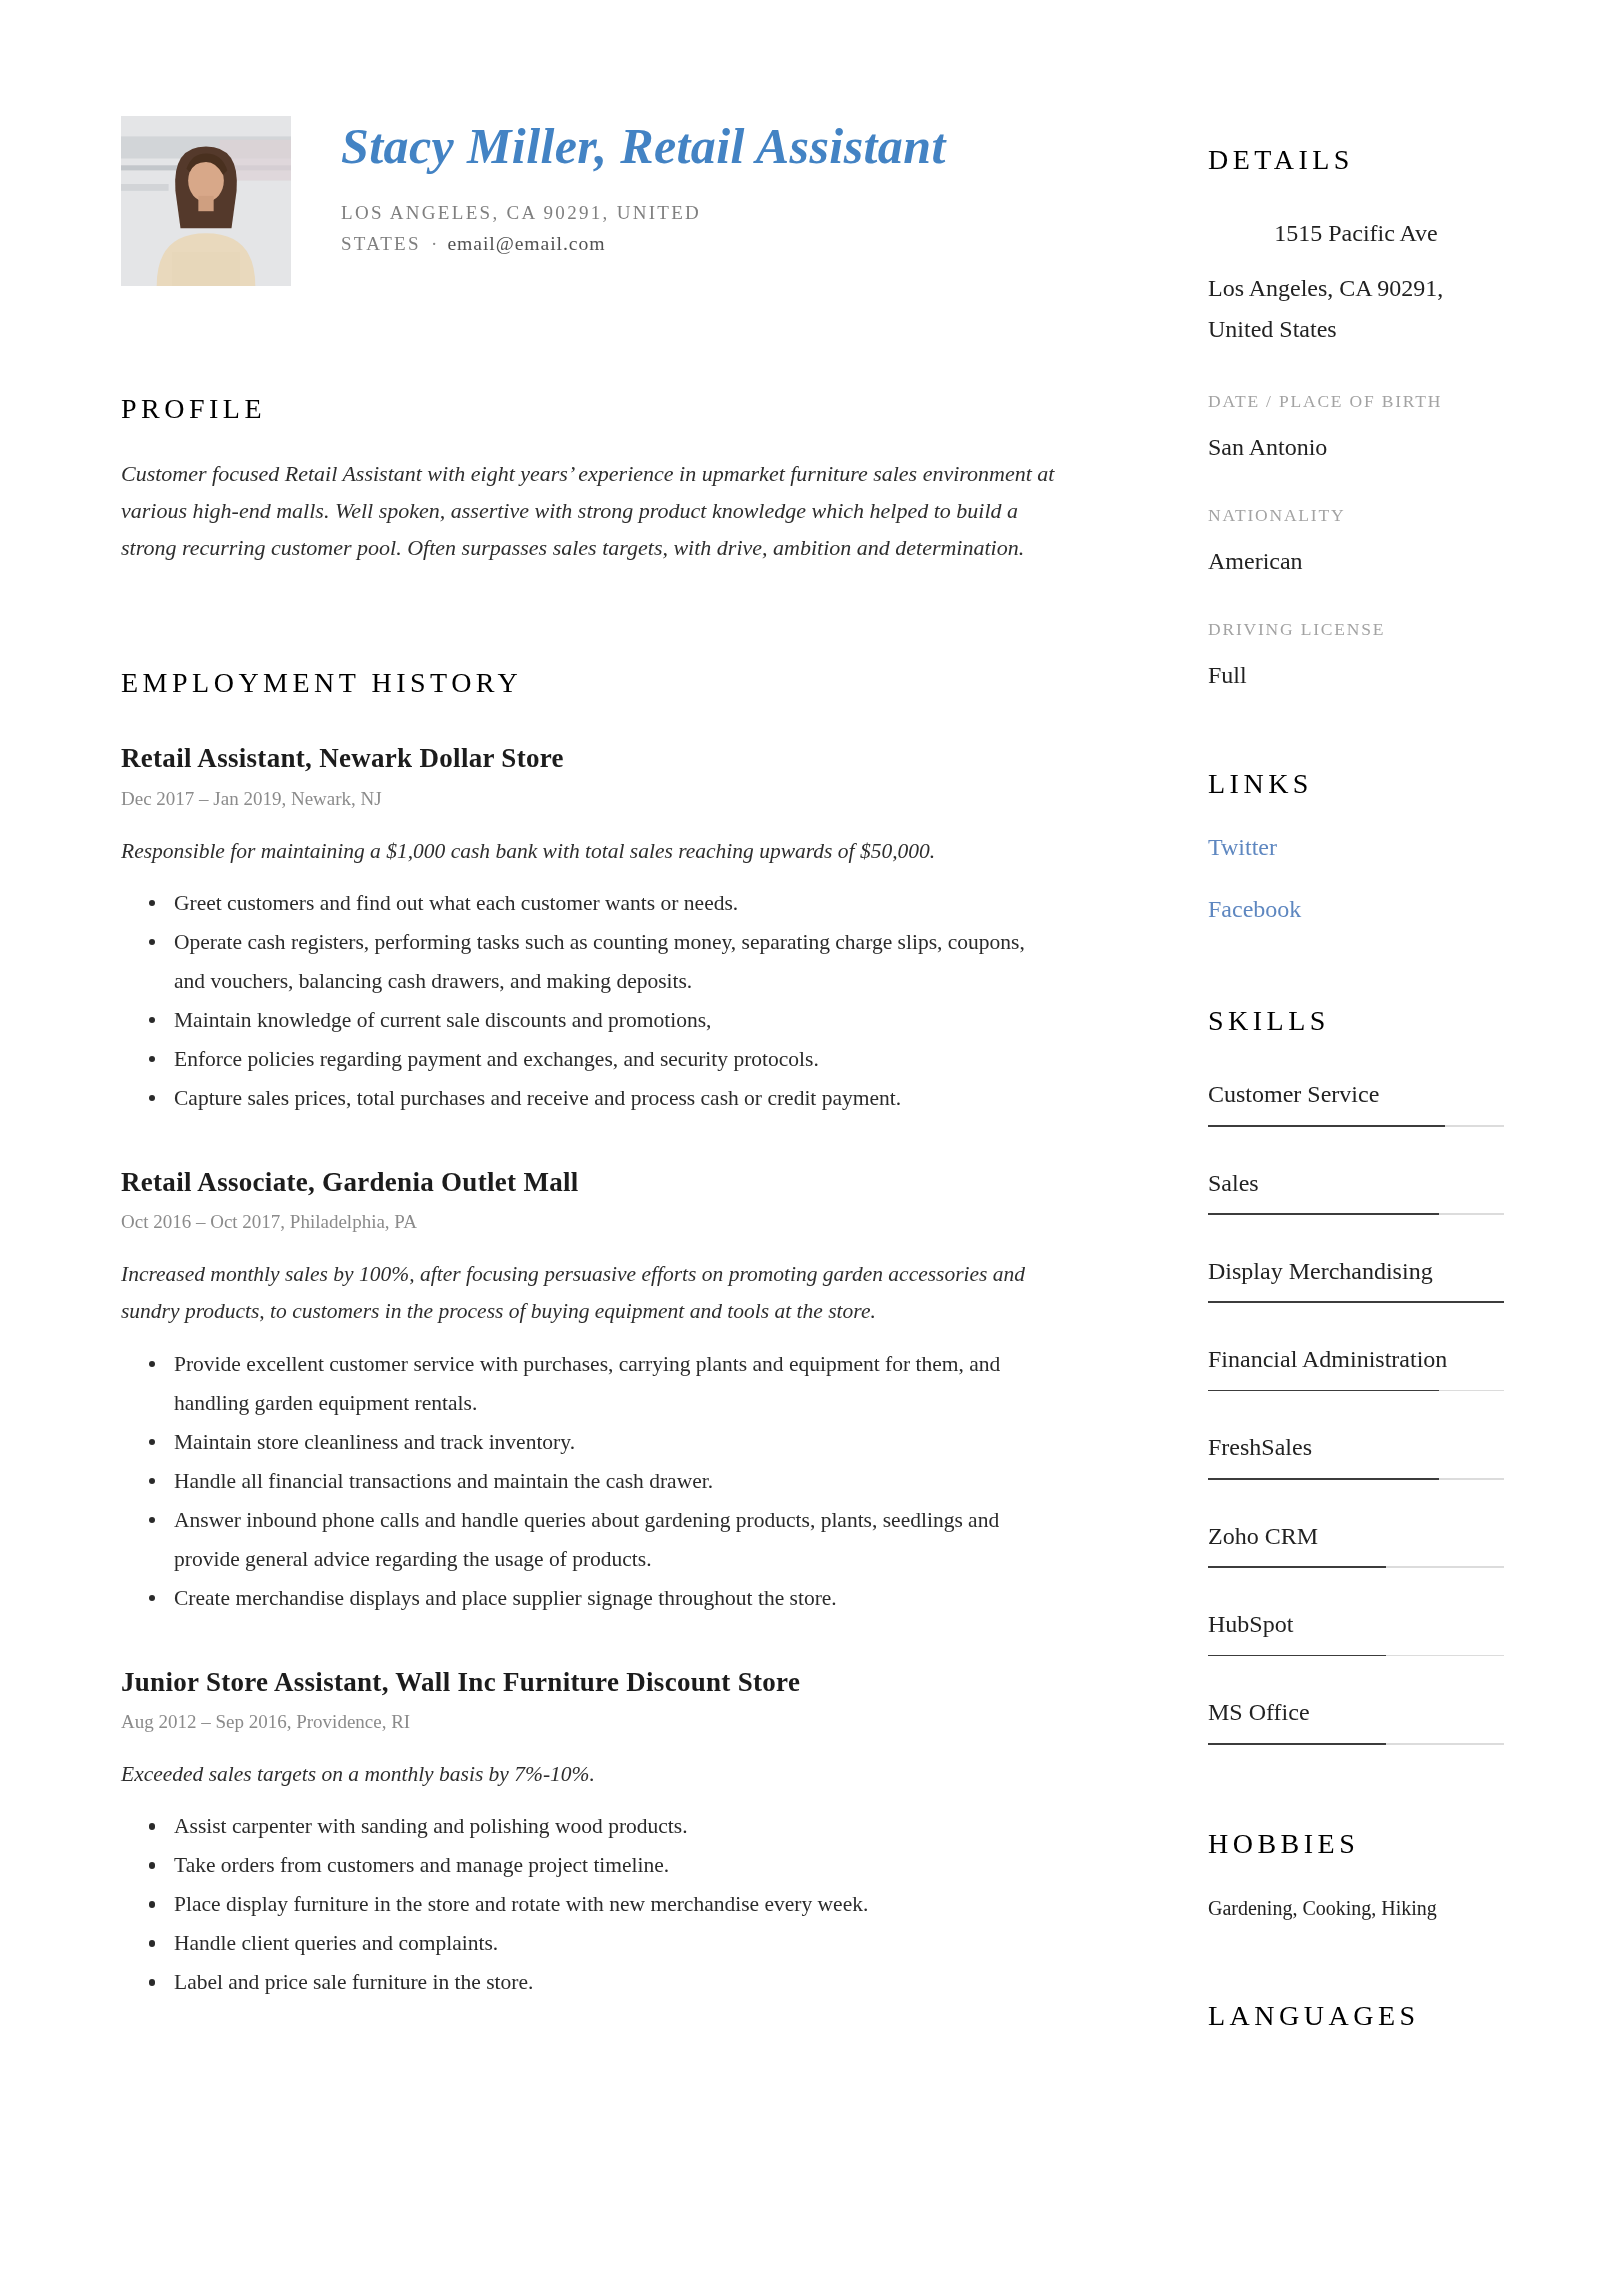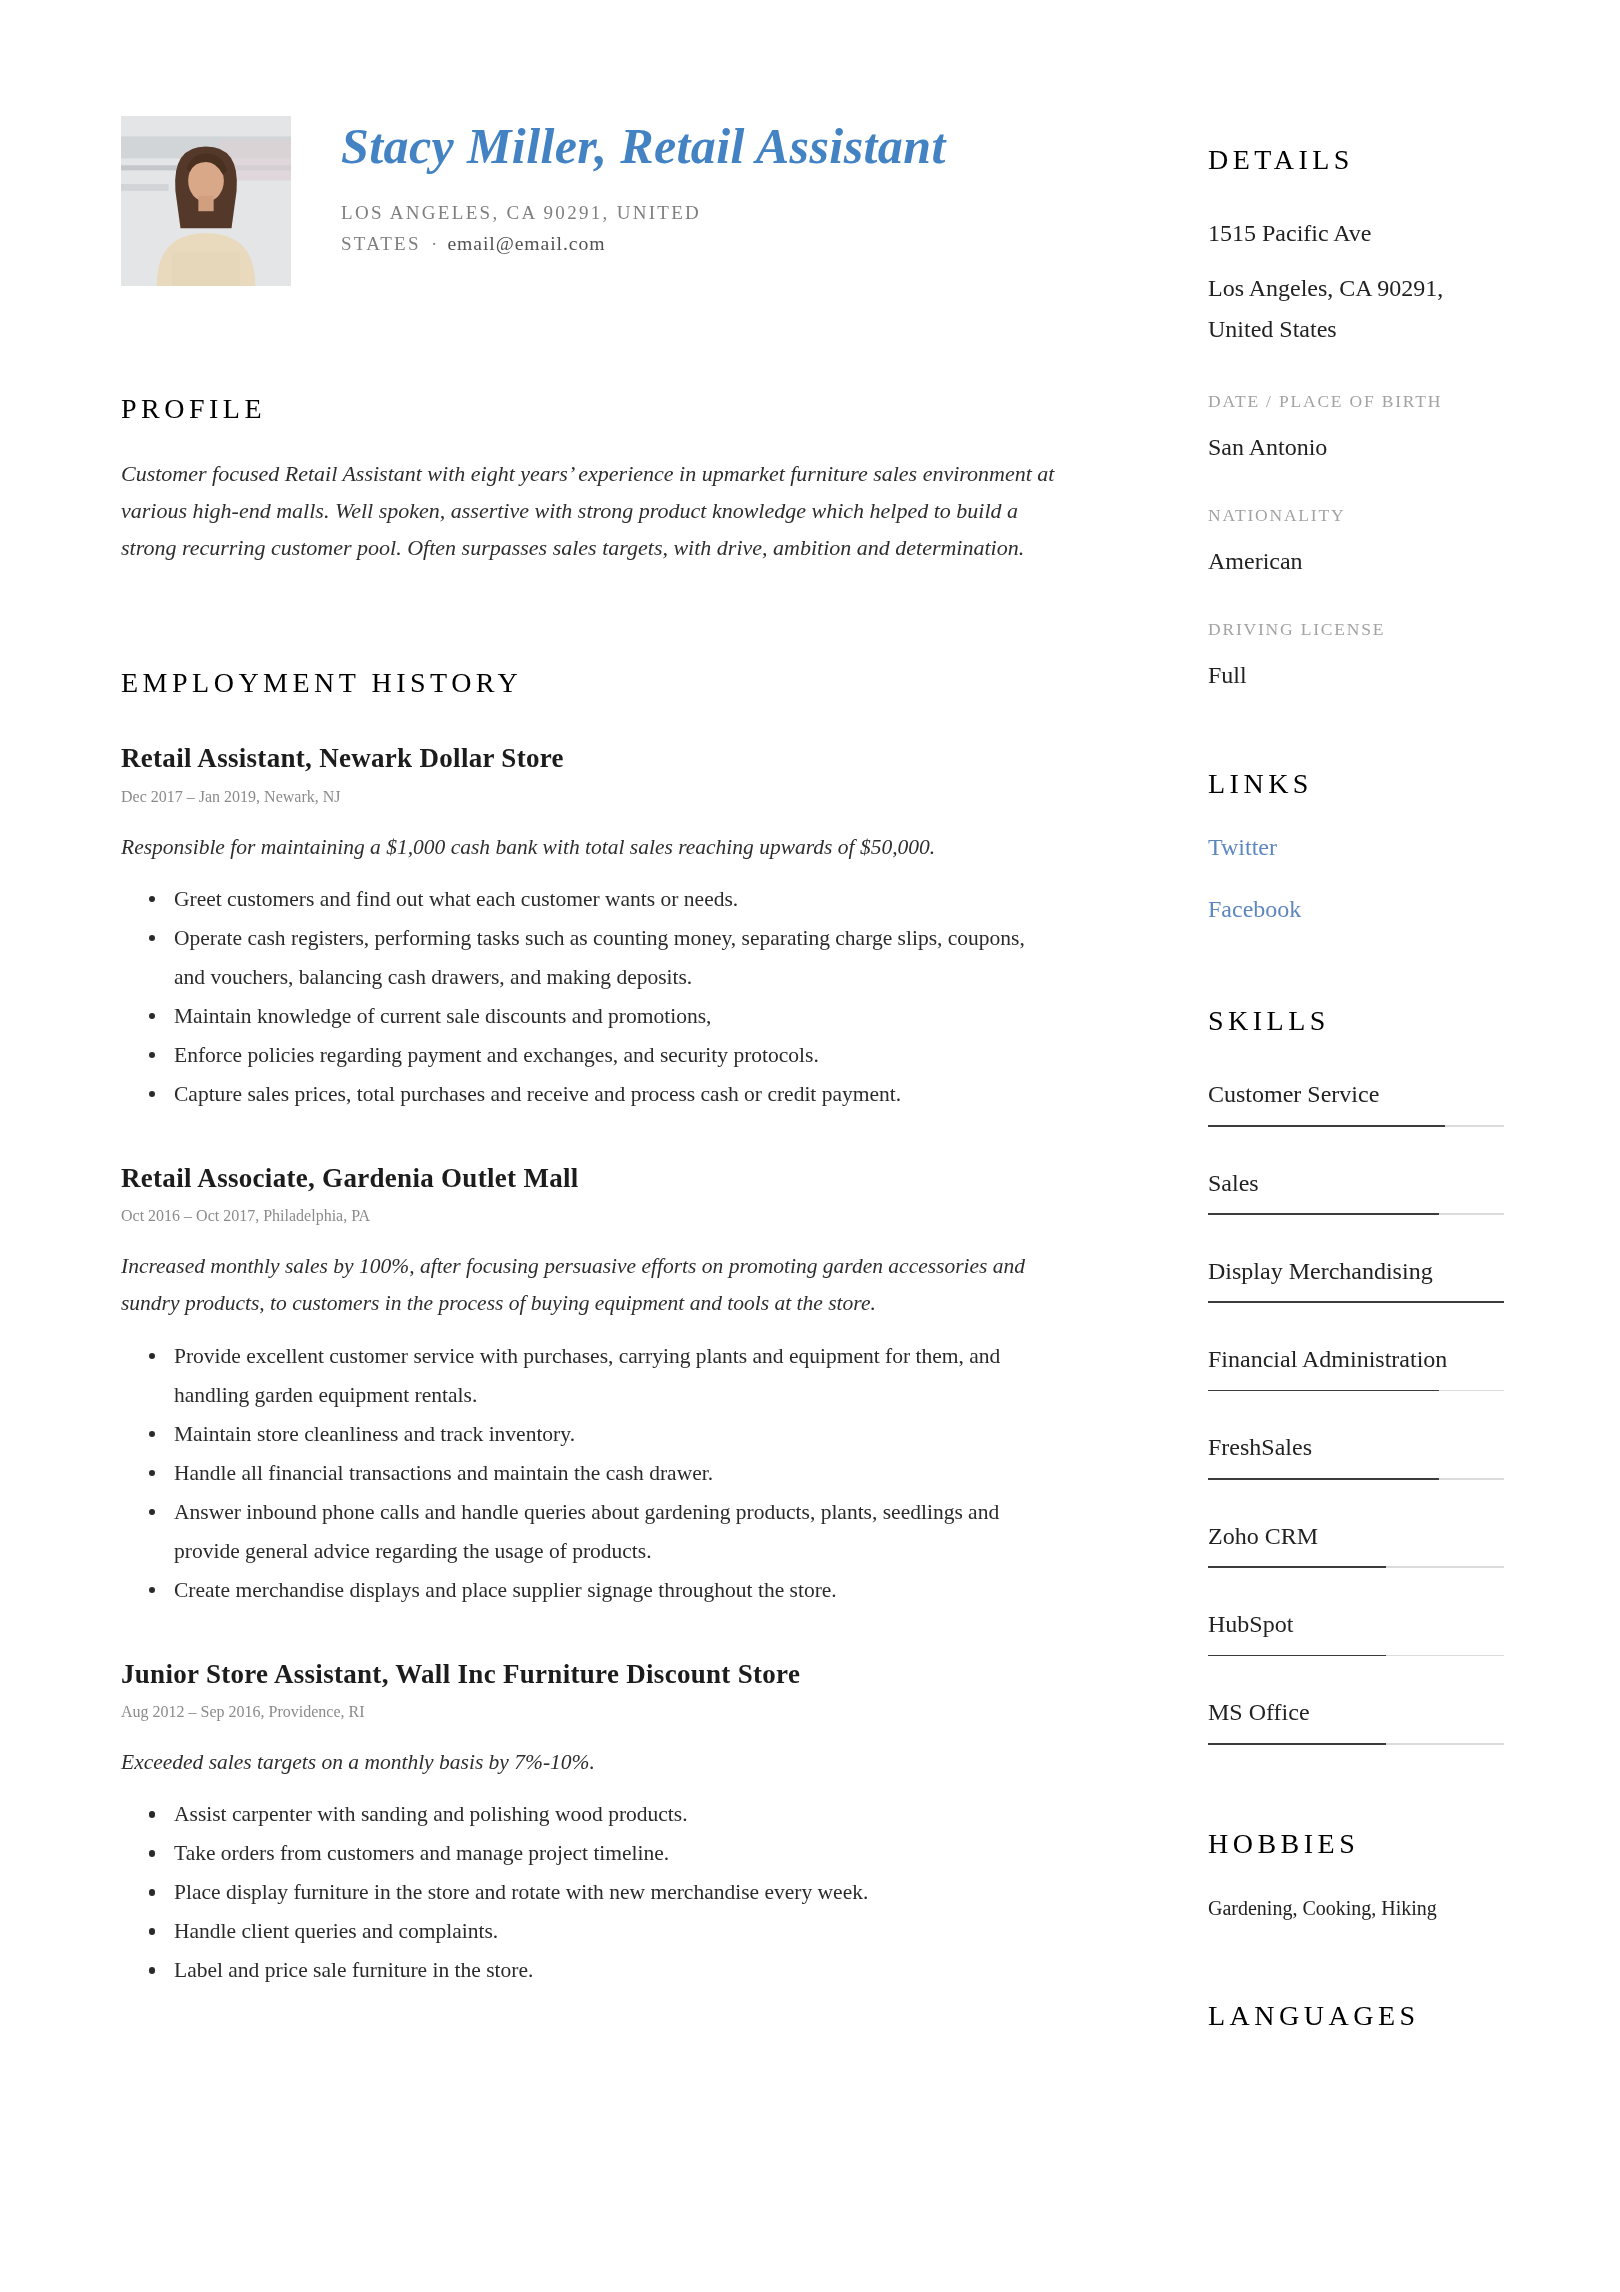--- a/index.html
+++ b/index.html
@@ -72,21 +72,21 @@
   .job { margin-top: 47px; }
   .job:first-of-type { margin-top: 41px; }
   .job-title {
     margin: 0;
     font-size: 27px;
     line-height: 34px;
     font-weight: 700;
     color: #1c1c1c;
     letter-spacing: 0.3px;
   }
-  .job-dates { margin-top: 12.5px; font-size: 16px; color: #8b8b8b; }
+  .job-dates { margin-top: 12.5px; font-size: 19px; color: #8b8b8b; }
   .job-summary {
     margin: 23px 0 0;
     font-style: italic;
     font-size: 21.5px;
     line-height: 37px;
     color: #2e2e2e;
   }
   .bullets { list-style: none; margin: 14.3px 0 0; padding: 0 0 0 53px; font-size: 21.5px; color: #2b2b2b; }
   .bullets li { position: relative; line-height: 39px; }
   .bullets li::before {
@@ -95,21 +95,21 @@
     left: -25px; top: 16px;
     width: 6.3px; height: 6.3px;
     border-radius: 50%;
     background: #2a2a2a;
   }
   .education-heading { margin-top: 106px; }
 
   
   .details-heading { margin-top: 27px; }
   .side-text { margin: 0; font-size: 24px; line-height: 41px; color: #222222; }
-  .address1 { margin-top: 36px; }
+  .address1 { margin-top: 36px; text-align: center; }
   .address2 { margin-top: 14.3px; }
   .side-label {
     margin-top: 41px;
     font-size: 17.5px;
     letter-spacing: 1.8px;
     color: #a3a3a3;
   }
   .side-value { margin-top: 18px; font-size: 24px; line-height: 34px; color: #222222; }
 
   .links-heading { margin-top: 75px; }

